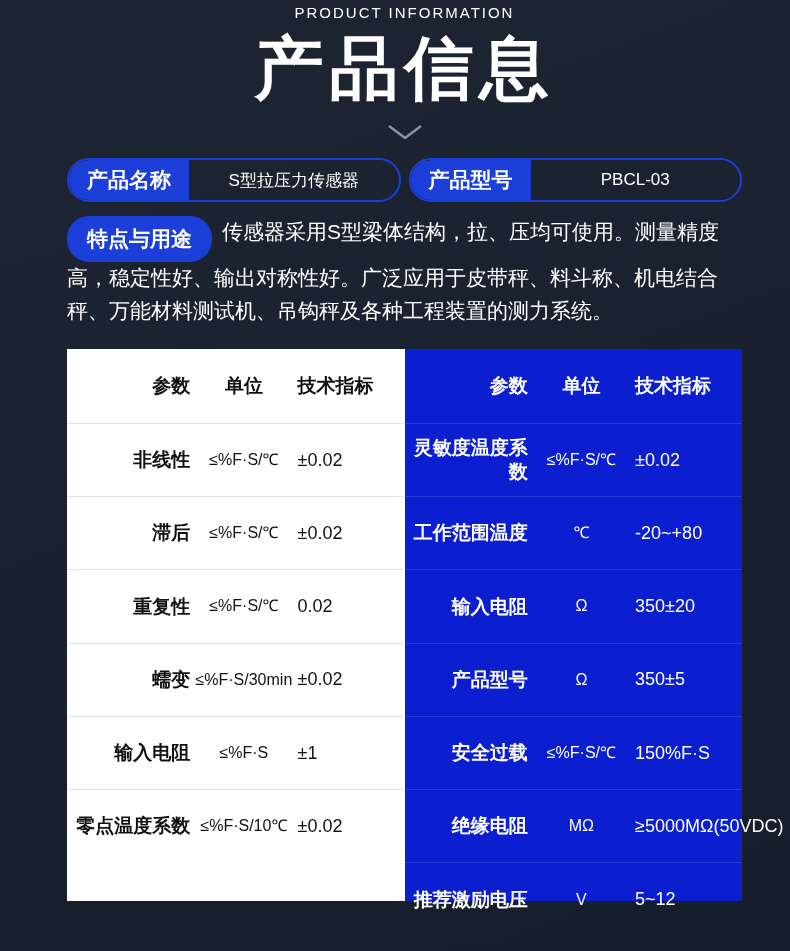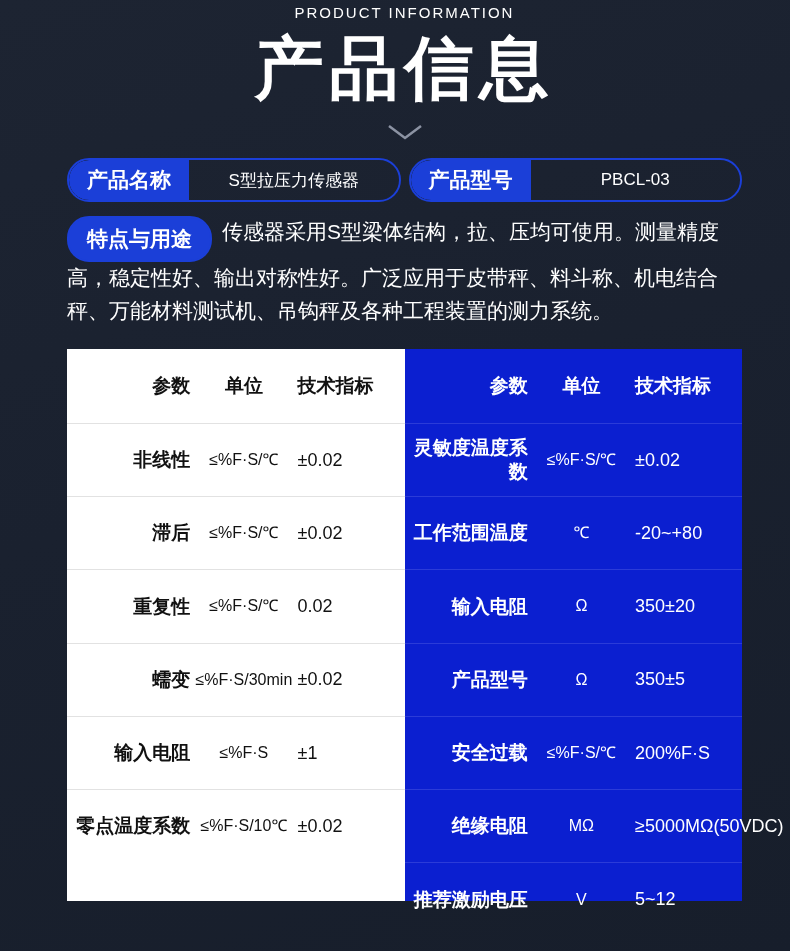--- a/index.html
+++ b/index.html
@@ -231,21 +231,21 @@
         <div class="c3">350±20</div>
       </div>
       <div class="trow">
         <div class="c1">产品型号</div>
         <div class="c2">Ω</div>
         <div class="c3">350±5</div>
       </div>
       <div class="trow">
         <div class="c1">安全过载</div>
         <div class="c2">≤%F·S/℃</div>
-        <div class="c3">200%F·S</div>
+        <div class="c3">150%F·S</div>
       </div>
       <div class="trow">
         <div class="c1">绝缘电阻</div>
         <div class="c2">MΩ</div>
         <div class="c3">≥5000MΩ(50VDC)</div>
       </div>
       <div class="trow">
         <div class="c1">推荐激励电压</div>
         <div class="c2">V</div>
         <div class="c3">5~12</div>

